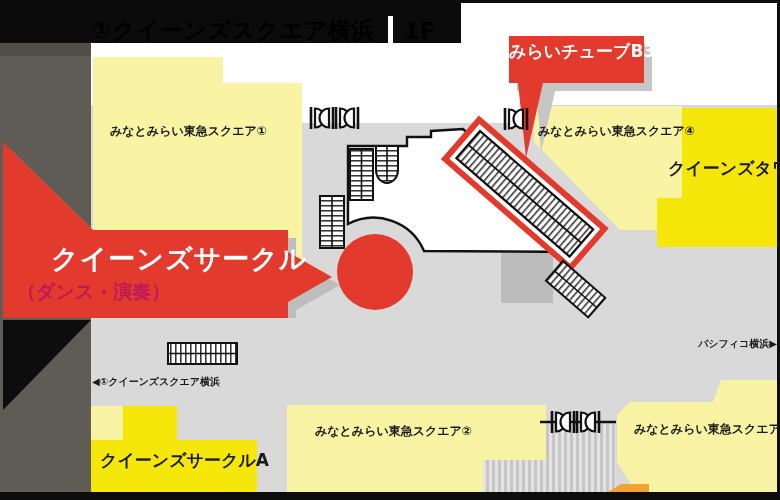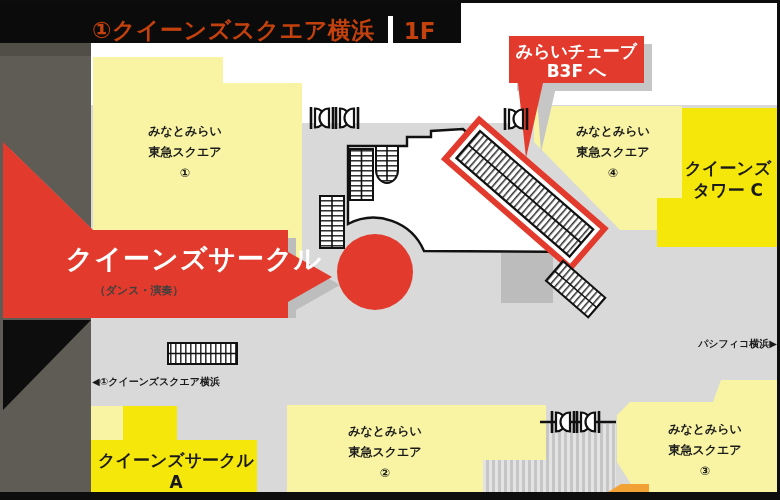--- a/index.html
+++ b/index.html
@@ -1,33 +1,33 @@
 <!DOCTYPE html>
 <html><head>
 <meta charset="utf-8">
 <style>
   html,body{margin:0;padding:0;background:#222;}
   #stage{
     position:relative;width:780px;height:500px;overflow:hidden;
     font-family:"DejaVu Sans",sans-serif;background:#d9d9d9;
   }
   #map-svg{position:absolute;left:0;top:0;}
-  .txt{position:absolute;display:flex;flex-direction:column;align-items:center;
+  .txt{position:absolute;display:flex;align-items:center;
        justify-content:flex-start;text-align:center;color:#1a1a1a;font-weight:bold;
        pointer-events:none;white-space:nowrap;}
   .area-label{font-size:12px;line-height:21px;}
   .tower-label{font-size:17px;line-height:22px;}
   .dir-label{font-size:10px;line-height:19px;flex-direction:row;}
   #title-bar{position:absolute;left:0;top:0;width:461px;height:61px;display:flex;
-             align-items:center;color:#c2410c;font-weight:bold;font-size:23px;}
+             align-items:center;color:#000000;font-weight:bold;font-size:23px;}
   #title-bar .main{margin-left:92px;letter-spacing:0.5px;}
   #title-bar .sep{width:5px;height:29px;background:#fff;margin:0 11px 0 13px;}
   #callout-text{left:509px;top:41px;width:135px;color:#fff;font-size:17px;line-height:20px;}
   #banner-line1{left:3px;top:243px;width:286px;color:#fff;font-size:27px;line-height:32px;letter-spacing:1px;padding-left:48px;}
-  #banner-line2{left:0;top:280px;width:278px;color:#404040;font-size:11px;line-height:22px;}
+  #banner-line2{left:17px;top:280px;width:278px;color:#be185d;font-size:19px;line-height:22px;}
   #pacifico{left:620px;top:334px;width:157px;justify-content:flex-end;}
   #landmark{left:92px;top:372px;width:220px;justify-content:flex-start;}
 </style>
 </head>
 <body>
 
 <div id="stage">
 
 <svg id="map-svg" width="780" height="500" viewBox="0 0 780 500">
   <defs>

